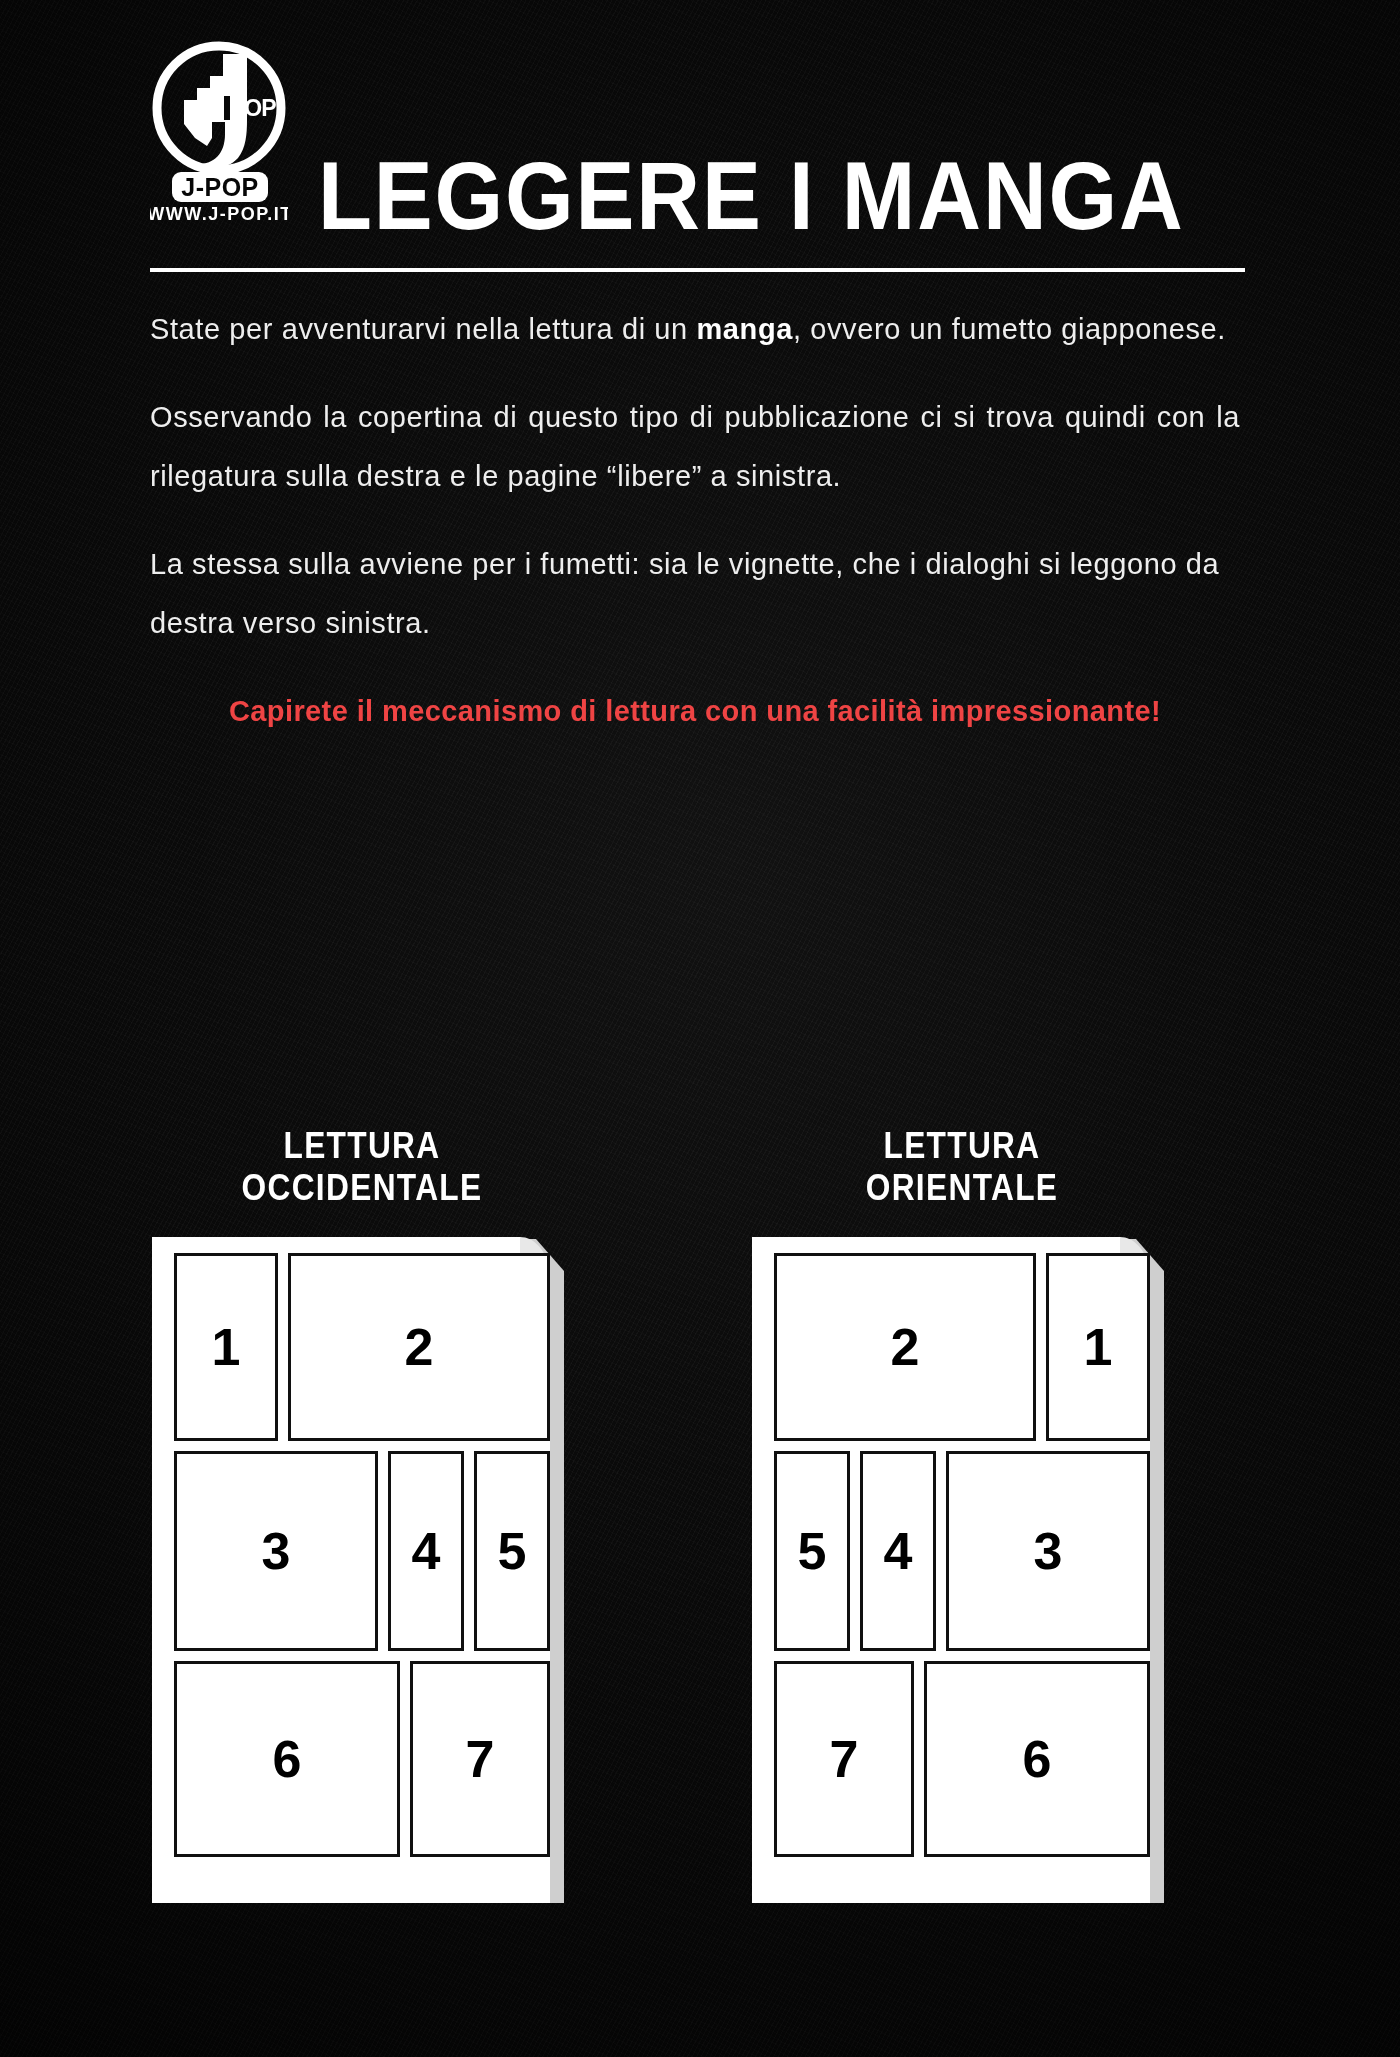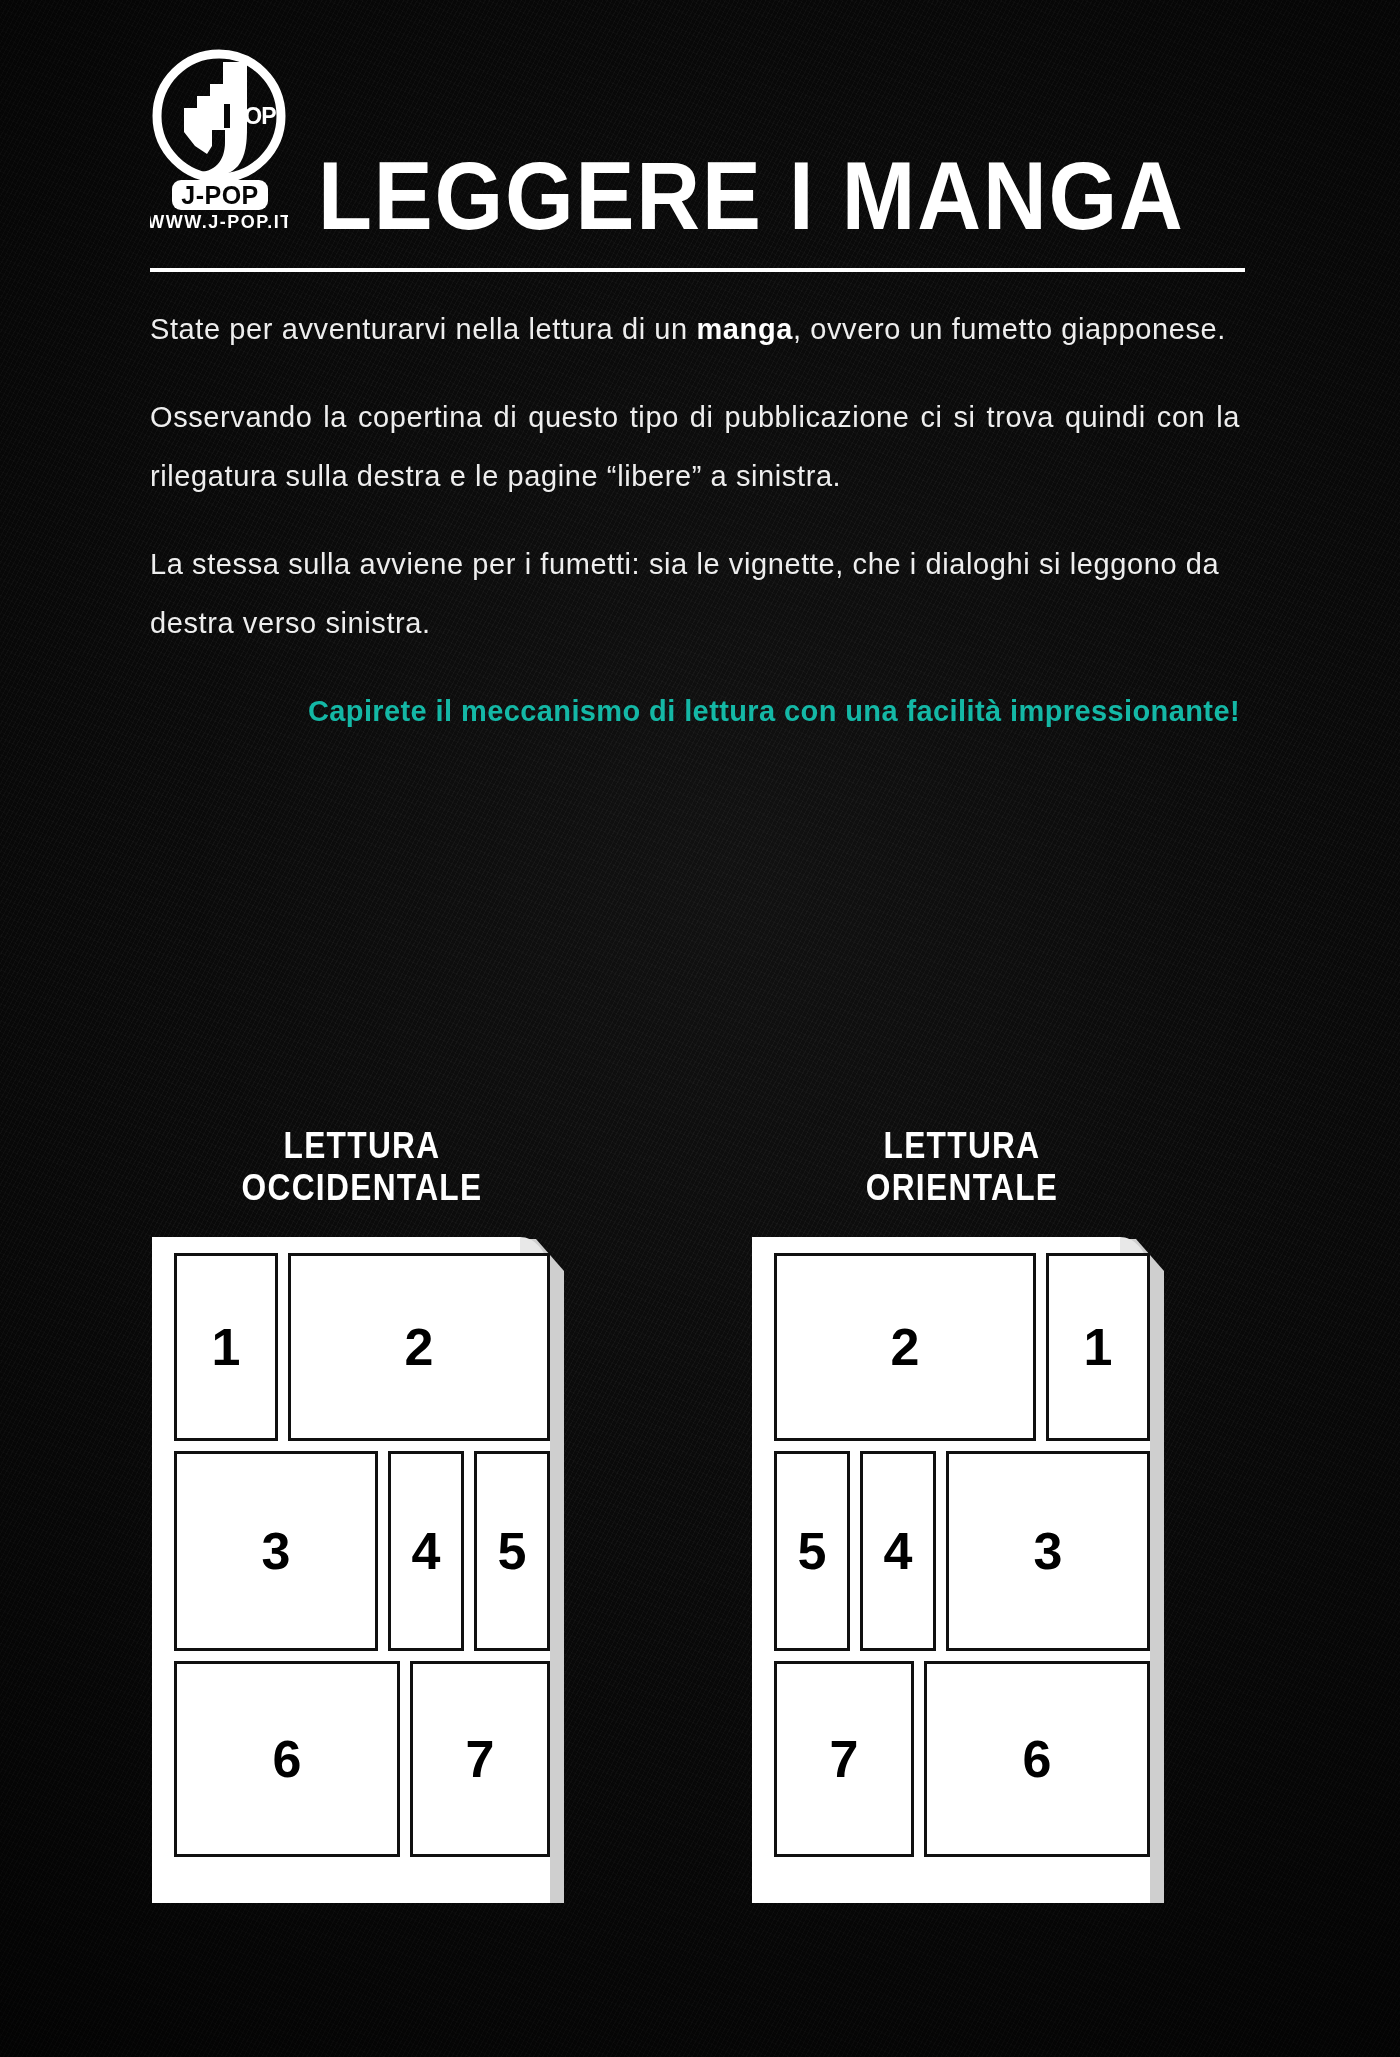--- a/index.html
+++ b/index.html
@@ -61,21 +61,21 @@
   #header {
     position: absolute;
     left: 150px;
     top: 36px;
     width: 1110px;
     height: 190px;
   }
   #logo {
     position: absolute;
     left: 0;
-    top: 10px;
+    top: 2px;
     width: 138px;
     height: 186px;
   }
   #logo svg { display: block; }
 
   #title {
     position: absolute;
     left: 168px;
     top: 112px;
     color: #ffffff;
@@ -116,22 +116,22 @@
     text-align: justify;
     color: #eeeeee;
   }
   .para.last-left { text-align: left; }
   .para b {
     font-weight: 700;
     color: #ffffff;
   }
   .para.strong {
     font-weight: 700;
-    color: #14b8a6;
-    text-align: right;
+    color: #ef4444;
+    text-align: center;
     letter-spacing: 0.4px;
   }
 
   
   #diagrams {
     position: absolute;
     left: 0;
     top: 1125px;
     width: 1168px;
     height: 800px;

